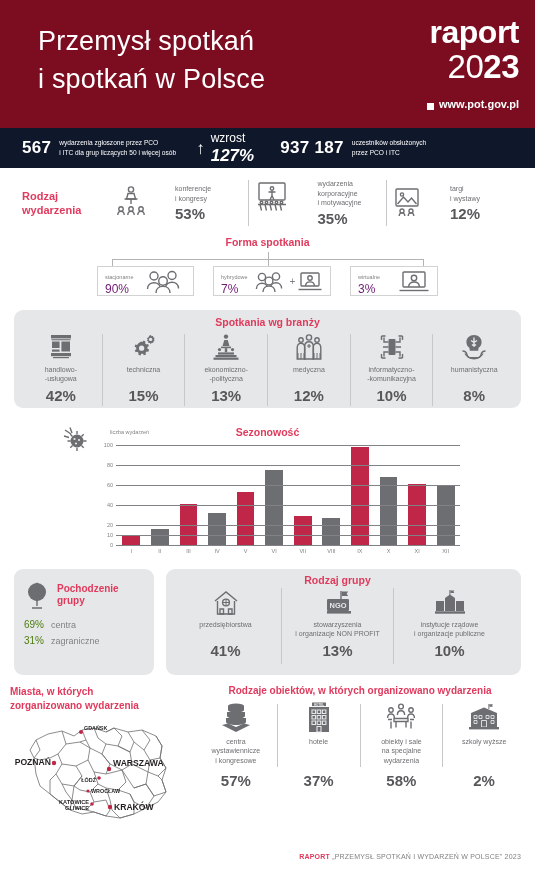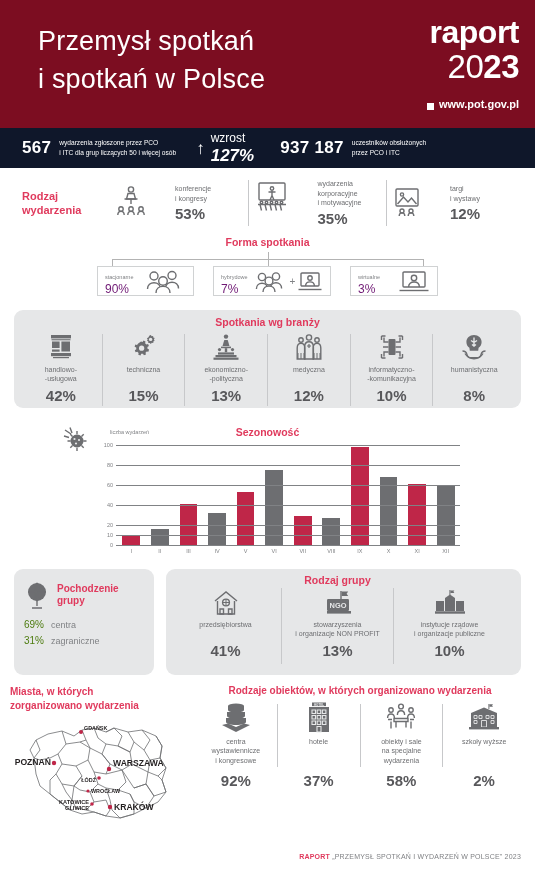--- a/index.html
+++ b/index.html
@@ -777,21 +777,21 @@
             <path d="M7 17v4c0 1.6 4.5 3 10 3s10-1.4 10-3v-4"></path>
             <path d="M3 24l14 7 14-7-6-1.5-8 3.5-8-3.5z"></path>
           </g>
             </svg>
         </span>
         <div class="cap">
           <div>centra</div>
           <div>wystawiennicze</div>
           <div>i kongresowe</div>
         </div>
-        <div class="pct">92%</div>
+        <div class="pct">57%</div>
       </div>
       <div class="ob-sep"></div>
 
       <div class="ob-item">
         <span class="ic">
           <svg width="28" height="32" viewBox="0 0 28 32">
               <g class="ico-f">
             <rect x="7" y="1.5" width="14" height="3.6"></rect>
             <rect x="4" y="6" width="20" height="25"></rect>
           </g>

